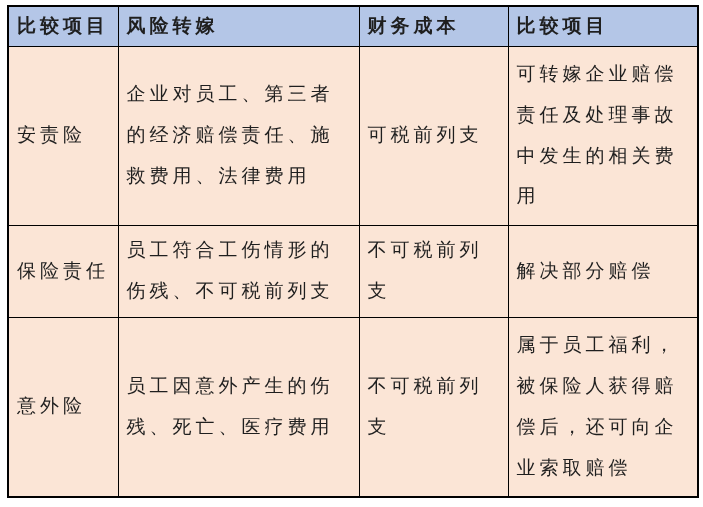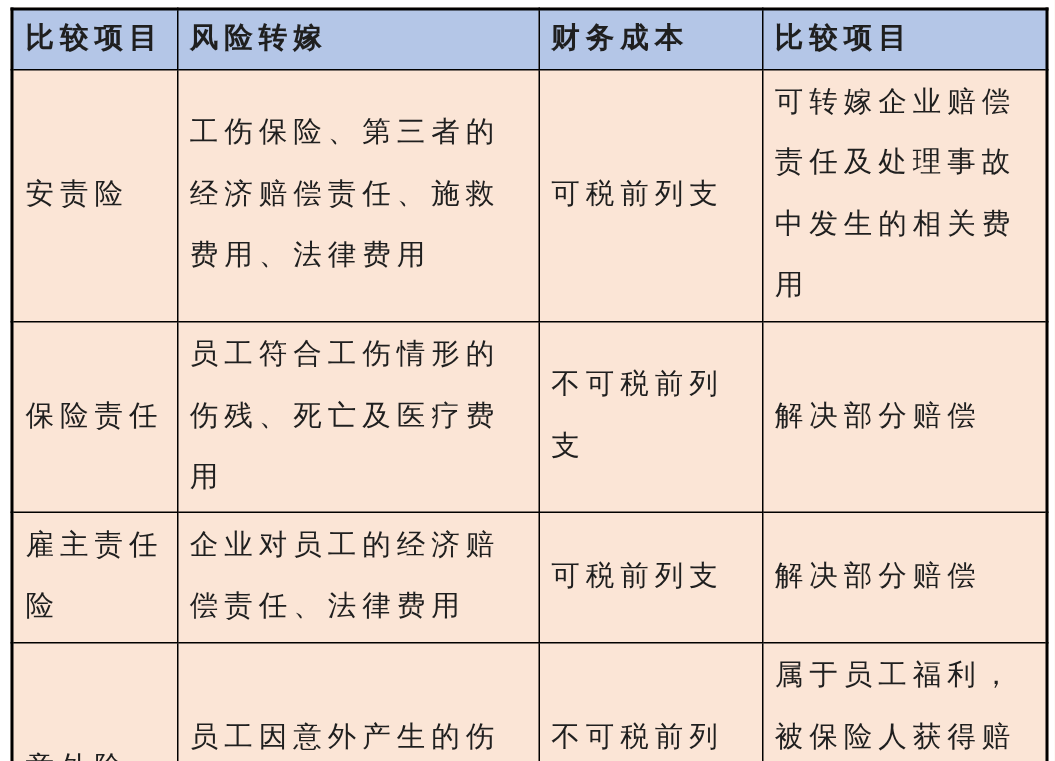--- a/index.html
+++ b/index.html
@@ -67,34 +67,28 @@
     <tr class="r-head">
       <th>比较项目</th>
       <th>风险转嫁</th>
       <th>财务成本</th>
       <th>比较项目</th>
     </tr>
   </thead>
   <tbody>
     <tr class="r-0">
       <td>安责险</td>
-      <td>工伤保险、第三者的经济赔偿责任、施救费用、法律费用</td>
+      <td>企业对员工、第三者的经济赔偿责任、施救费用、法律费用</td>
       <td>可税前列支</td>
       <td>可转嫁企业赔偿责任及处理事故中发生的相关费用</td>
     </tr>
     <tr class="r-1">
       <td>保险责任</td>
-      <td>员工符合工伤情形的伤残、死亡及医疗费用</td>
+      <td>员工符合工伤情形的伤残、不可税前列支</td>
       <td>不可税前列支</td>
-      <td>解决部分赔偿</td>
-    </tr>
-    <tr class="r-2">
-      <td>雇主责任险</td>
-      <td>企业对员工的经济赔偿责任、法律费用</td>
-      <td>可税前列支</td>
       <td>解决部分赔偿</td>
     </tr>
     <tr class="r-3">
       <td>意外险</td>
       <td>员工因意外产生的伤残、死亡、医疗费用</td>
       <td>不可税前列支</td>
       <td>属于员工福利，被保险人获得赔偿后，还可向企业索取赔偿</td>
     </tr>
   </tbody>
 </table>

